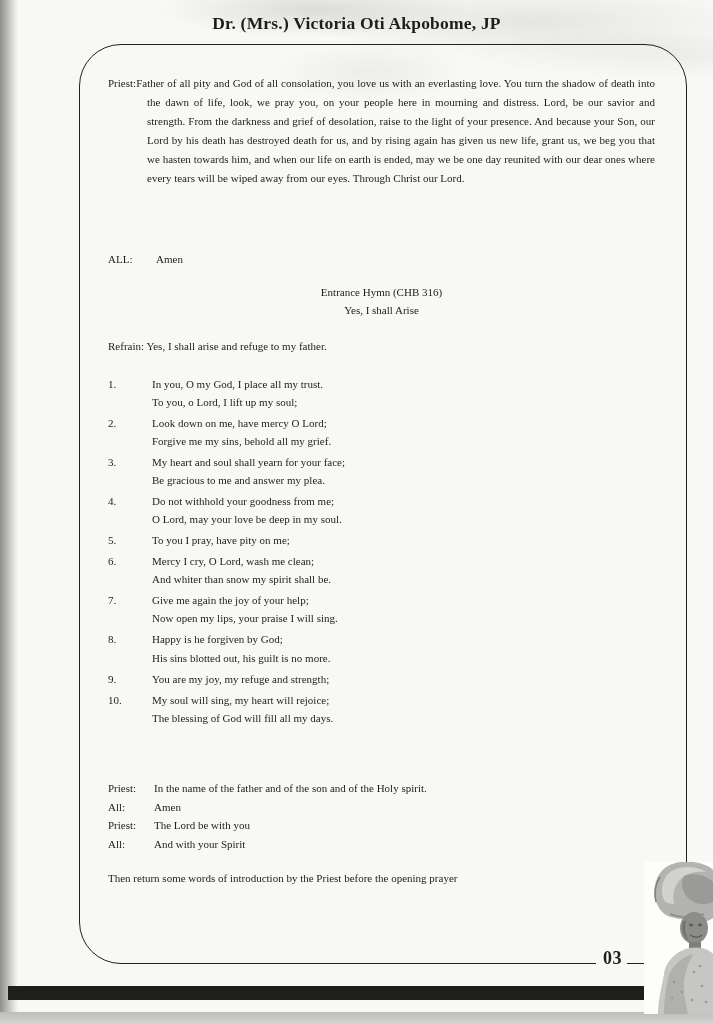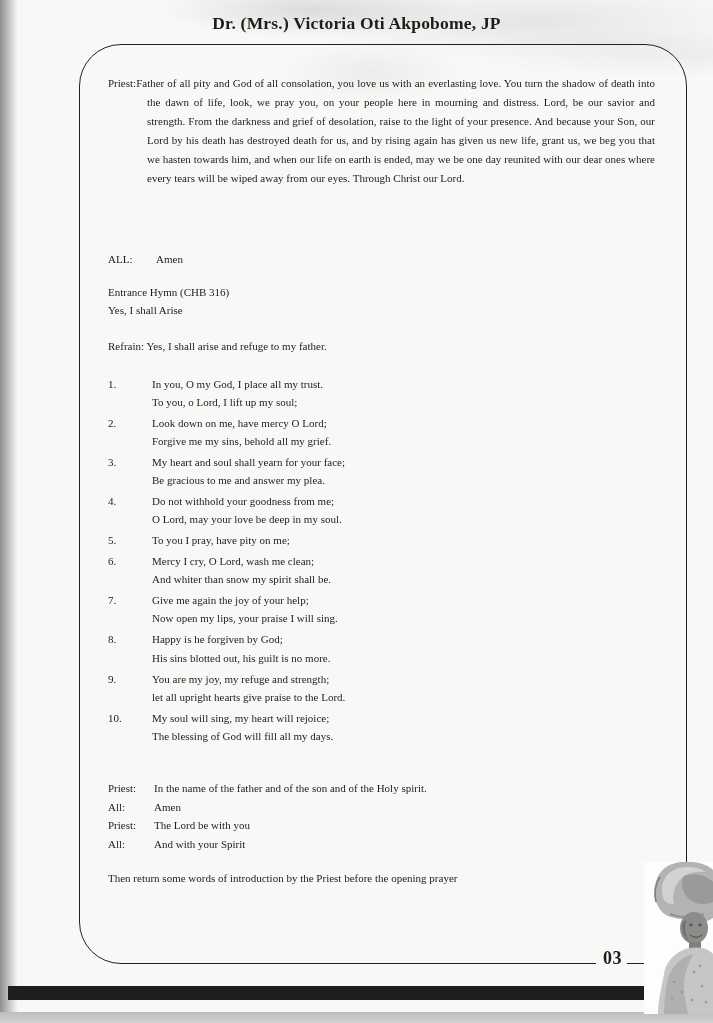--- a/index.html
+++ b/index.html
@@ -29,21 +29,21 @@
   }
   .liturgy-box {
     position:absolute; left:79px; top:44px; width:608px; height:920px;
     border:1.6px solid #22211f; border-radius:42px; z-index:1;
     background:rgba(250,250,248,.35);
   }
   .sec { position:absolute; left:108px; width:547px; z-index:2; font-size:11px; }
   .priest-para { top:74px; line-height:19.1px; text-align:justify; padding-left:39px; text-indent:-39px; }
   .all-amen { top:250px; line-height:18px; }
   .all-amen .spk { display:inline-block; width:48px; }
-  .entrance-hymn { top:284px; line-height:17.8px; }
+  .entrance-hymn { top:284px; line-height:17.8px;text-align:center; }
   .refrain { top:337px; line-height:18px; }
   .verses { top:375px; }
   .verse { display:grid; grid-template-columns:44px 1fr; line-height:18.1px; margin-bottom:2.9px; }
   .dialogue { top:779px; }
   .dlg-row { display:grid; grid-template-columns:46px 1fr; line-height:18.7px; }
   .closing-note { top:869px; line-height:19px; text-align:justify; }
   .page-number-chip {
     position:absolute; left:596px; top:948px; z-index:3;
     background:#f8f8f6; padding:0 5px 0 7px;
     font-size:18px; font-weight:bold; letter-spacing:.5px;
@@ -140,21 +140,20 @@
       <div>8.</div>
       <div>
         <div>Happy is he forgiven by God;</div>
         <div>His sins blotted out, his guilt is no more.</div>
       </div>
     </div>
     <div class="verse">
       <div>9.</div>
       <div>
         <div>You are my joy, my refuge and strength;</div>
-        <div>let all upright hearts give praise to the Lord.</div>
       </div>
     </div>
     <div class="verse">
       <div>10.</div>
       <div>
         <div>My soul will sing, my heart will rejoice;</div>
         <div>The blessing of God will fill all my days.</div>
       </div>
     </div>
   </div>

